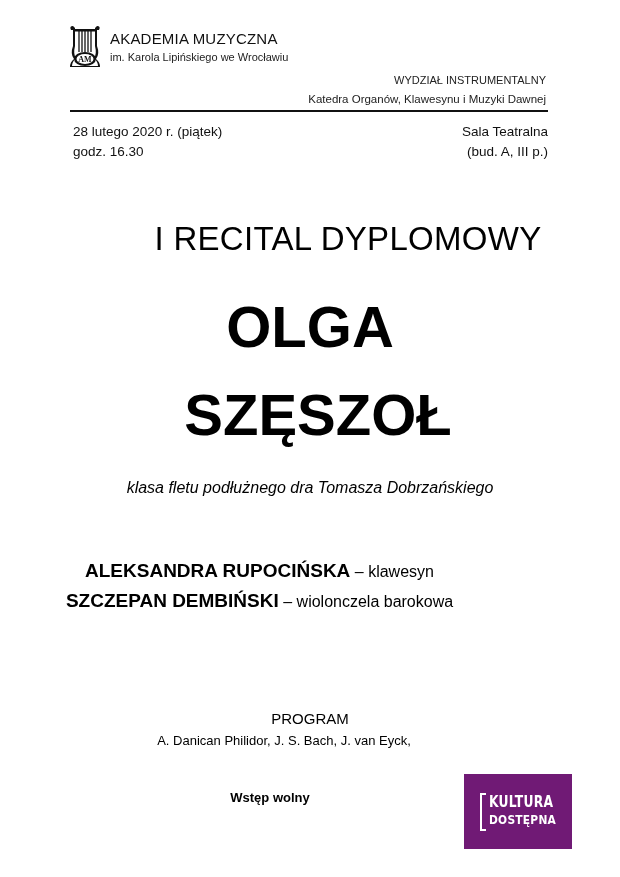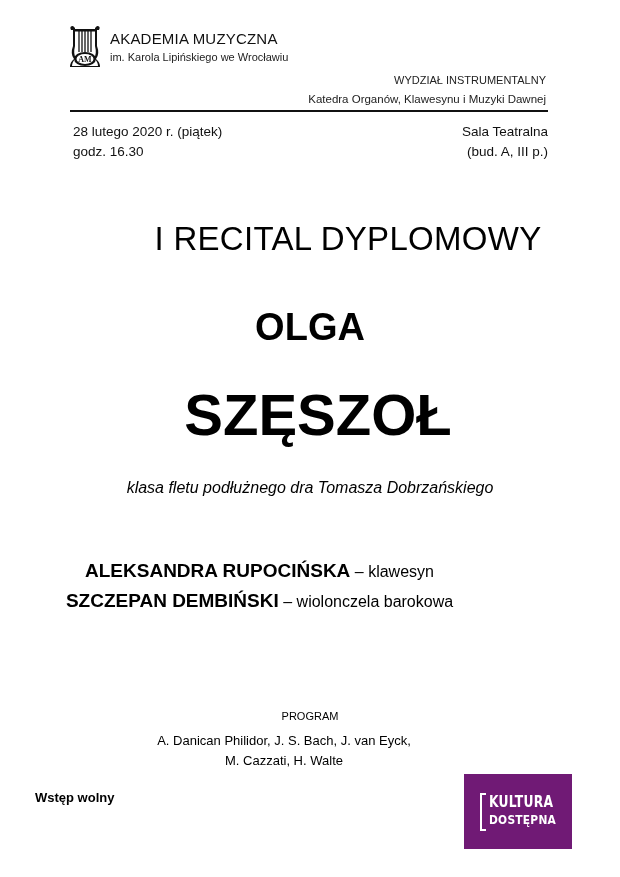--- a/index.html
+++ b/index.html
@@ -7,30 +7,30 @@
   .abs { position: absolute; }
   .logo-icon { left: 68px; top: 24px; width: 34px; height: 44px; }
   .acad-name { left: 110px; top: 30px; font-family: "Liberation Sans", sans-serif; font-size: 15px; letter-spacing: 0.2px; color:#111; }
   .acad-sub { left: 110px; top: 51px; font-size: 11px; color:#222; }
   .dept { right: 74px; top: 74px; font-size: 11px; text-align: right; color:#222; }
   .chair { right: 74px; top: 93px; font-size: 11.5px; text-align: right; color:#222; }
   .rule { left: 70px; top: 110px; width: 478px; height: 1.5px; background: #111; }
   .date { left: 73px; top: 122px; font-size: 13.5px; line-height: 20px; color:#111; }
   .venue { right: 72px; top: 122px; font-size: 13.5px; line-height: 20px; text-align: right; color:#111; }
   .recital { left: 0; width: 620px; top: 220px; text-align: center; font-size: 33px; letter-spacing: 0.3px; margin-left: 38px; }
-  .name1 { left: 0; width: 620px; top: 292px; text-align: center; font-size: 38px; font-weight: bold; line-height: 70px; }
+  .name1 { left: 0; width: 620px; top: 292px; text-align: center; font-size: 58px; font-weight: bold; line-height: 70px; }
   .name2 { left: 0; width: 620px; top: 380px; text-align: center; font-size: 58px; font-weight: bold; line-height: 70px; margin-left: 8px; }
   .klasa { left: 0; width: 620px; top: 479px; text-align: center; font-size: 16px; font-style: italic; }
   .perf { left: 0; width: 519px; text-align: center; font-size: 16px; }
   .perf b { font-size: 19px; font-weight: bold; }
   .perf1 { top: 560px; }
   .perf2 { top: 590px; }
-  .program-h { left: 0; width: 620px; top: 710px; text-align: center; font-size: 11px; }
+  .program-h { left: 0; width: 620px; top: 710px; text-align: center; font-size: 15px; }
   .program-c { left: 0; width: 568px; top: 731px; text-align: center; font-size: 13px; font-weight: normal; line-height: 20px; }
-  .entry { left: 0; width: 540px; top: 790px; font-size: 13px; font-weight: bold; margin-left: 35px; }
+  .entry { left: 0; width: 540px; top: 790px; text-align: center; font-size: 13px; font-weight: bold; }
   .kultura { left: 464px; top: 774px; width: 108px; height: 75px; background: #701a75; }
   .k-bracket { position: absolute; left: 16px; top: 19px; width: 6px; height: 38px; border: 2px solid #fff; border-right: none; box-sizing: border-box; }
   .k-text { position: absolute; left: 25px; top: 19px; color: #fff; font-family: "DejaVu Sans", sans-serif; font-weight: bold; line-height: 18px; }
   .k-t1 { font-size: 15px; letter-spacing: 0.3px; transform: scaleX(0.82); transform-origin: left; display:block; }
   .k-t2 { font-size: 13px; letter-spacing: 0.3px; transform: scaleX(0.82); transform-origin: left; display:block; }
 </style>
 </head>
 <body>
 
 <svg class="abs logo-icon" viewBox="0 0 34 44">
@@ -72,21 +72,20 @@
   <span>– klawesyn</span>
 </div>
 <div class="abs perf perf2">
   <b>SZCZEPAN DEMBIŃSKI</b>
   <span>– wiolonczela barokowa</span>
 </div>
 
 <div class="abs program-h">PROGRAM</div>
 <div class="abs program-c">
   <div>A. Danican Philidor, J. S. Bach, J. van Eyck,</div>
-  <div>M. Cazzati, H. Walte</div>
 </div>
 <div class="abs entry">Wstęp wolny</div>
 
 <div class="abs kultura">
   <div class="k-bracket"></div>
   <div class="k-text">
     <span class="k-t1">KULTURA</span>
     <span class="k-t2">DOSTĘPNA</span>
   </div>
 </div>

